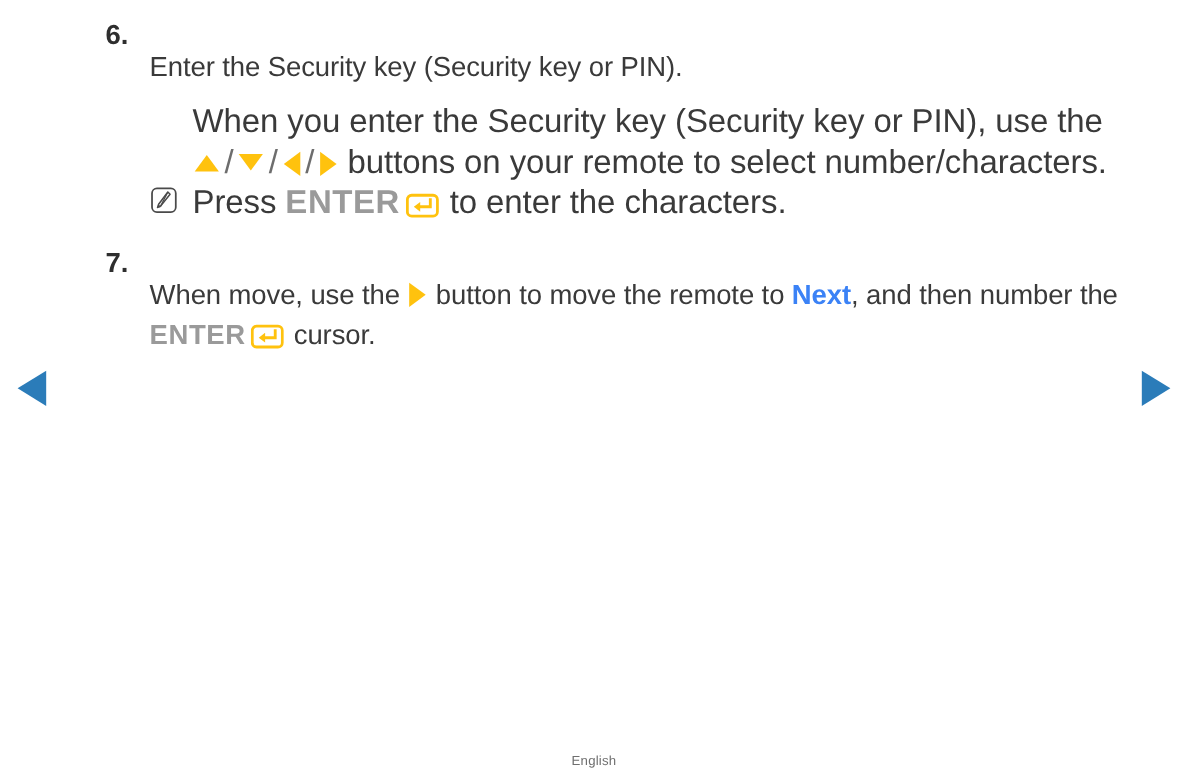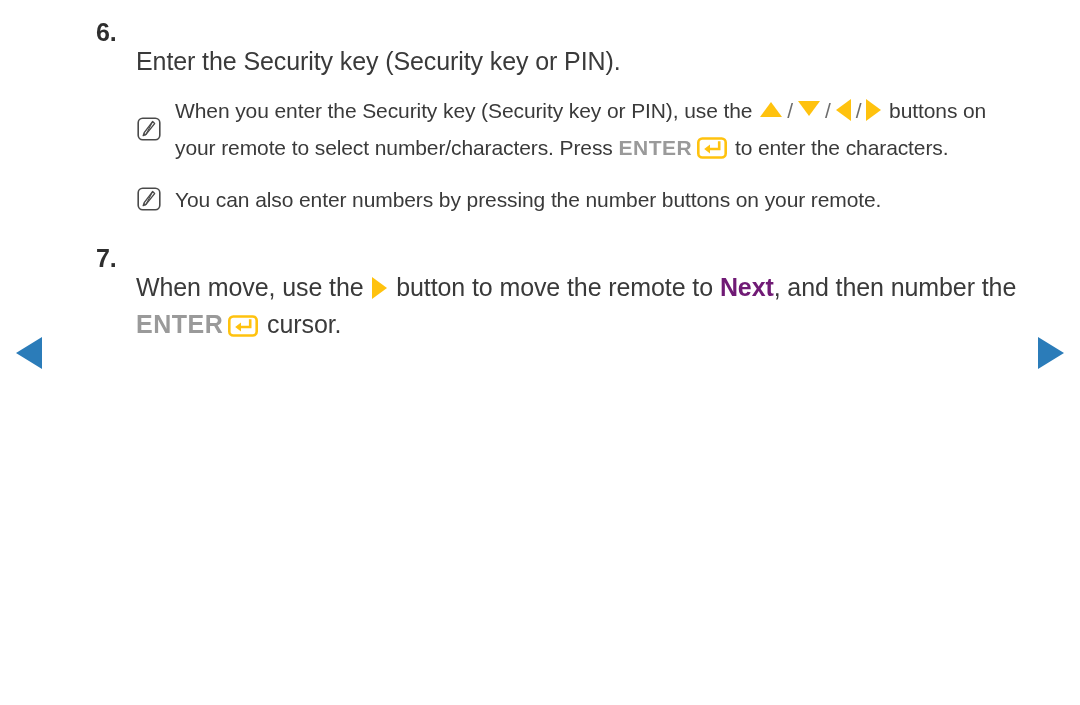--- a/index.html
+++ b/index.html
@@ -68,22 +68,22 @@
     margin-top: 29px;
   }
 
   
   .notes {
     margin-left: 41px;
     margin-top: 12px;
   }
   .note {
     display: flex;
-    align-items: center;
-    font-size: 21px;
+    align-items: flex-end;
+    font-size: 30px;
     line-height: 37px;
     letter-spacing: -0.1px;
     color: #3a3a3a;
     margin-bottom: 11px;
   }
   .note:last-child { margin-bottom: 0; }
   .note-icon {
     flex: 0 0 38px;
     width: 38px;
     padding-top: 8px;
@@ -125,21 +125,21 @@
   }
   .slash { color: #6d6d6d; padding: 0 3px; }
 
   .kw-enter {
     font-weight: bold;
     color: #9a9a9a;
     letter-spacing: 0.5px;
   }
   .kw-next {
     font-weight: bold;
-    color: #701a75;
+    color: #3b82f6;
   }
 
   .enter-icon {
     display: inline-block;
     vertical-align: -5px;
     margin: 0 2px 0 5px;
   }
   .enter-icon svg { display: block; }
 
   .note-glyph { display: inline-block; }
@@ -198,42 +198,30 @@
             </svg>
           </span>
         </span>
         <span class="note-body"><span>When you enter the Security key (Security key or PIN), use the </span><span class="tri tri-up"></span><span class="slash">/</span><span class="tri tri-down"></span><span class="slash">/</span><span class="tri tri-left"></span><span class="slash">/</span><span class="tri tri-right"></span><span> buttons on your remote to select number/characters. Press </span><span class="kw-enter">ENTER</span><span class="enter-icon"><svg width="30" height="24" viewBox="0 0 30 24" aria-hidden="true">
                 <rect x="1.3" y="2.5" width="27.4" height="19" rx="4" ry="4" fill="none" stroke="#ffc20e" stroke-width="2.6"></rect>
                 <path d="M22.2 6.6 L22.2 13.0 L11.6 13.0" fill="none" stroke="#ffc20e" stroke-width="2.6" stroke-linecap="square"></path>
                 <polygon points="13.0,8.6 13.0,17.4 7.2,13.0" fill="#ffc20e"></polygon>
               </svg></span><span> to enter the characters.</span></span>
       </div>
 
-      <div class="note">
-        <span class="note-icon">
-          <span class="note-glyph">
-            <svg width="24" height="24" viewBox="0 0 24 24" aria-hidden="true">
-              <rect x="1.2" y="1.2" width="21.6" height="21.6" rx="4.5" ry="4.5" fill="none" stroke="#4a4a4a" stroke-width="1.6"></rect>
-              <path d="M15.6 4.6 L17.6 6.6 L9.0 17.4 L6.2 18.6 L7.2 15.6 Z" fill="none" stroke="#4a4a4a" stroke-width="1.4" stroke-linejoin="round"></path>
-              <path d="M15.6 4.6 L9.0 17.4" stroke="#4a4a4a" stroke-width="1.1" fill="none"></path>
-              <path d="M6.8 16.6 q1.6 0.2 1.4 1.9" stroke="#4a4a4a" stroke-width="1.1" fill="none"></path>
-            </svg>
-          </span>
-        </span>
-        <span class="note-body">You can also enter numbers by pressing the number buttons on your remote.</span>
-      </div>
 
 
     </div>
 
     <div class="step" style="margin-top:18px;">
       <span class="step-num">7.</span>
       <span class="step-body"><span>When move, use the </span><span class="tri tri-right"></span><span> button to move the remote to </span><span class="kw-next">Next</span><span>, and then number the </span><span class="kw-enter">ENTER</span><span class="enter-icon"><svg width="30" height="24" viewBox="0 0 30 24" aria-hidden="true">
               <rect x="1.3" y="2.5" width="27.4" height="19" rx="4" ry="4" fill="none" stroke="#ffc20e" stroke-width="2.6"></rect>
               <path d="M22.2 6.6 L22.2 13.0 L11.6 13.0" fill="none" stroke="#ffc20e" stroke-width="2.6" stroke-linecap="square"></path>
               <polygon points="13.0,8.6 13.0,17.4 7.2,13.0" fill="#ffc20e"></polygon>
             </svg></span><span> cursor.</span></span>
     </div>
 
   </div>
 
+  <div class="footer">English</div>
 
 </div>
 
 </body></html>

